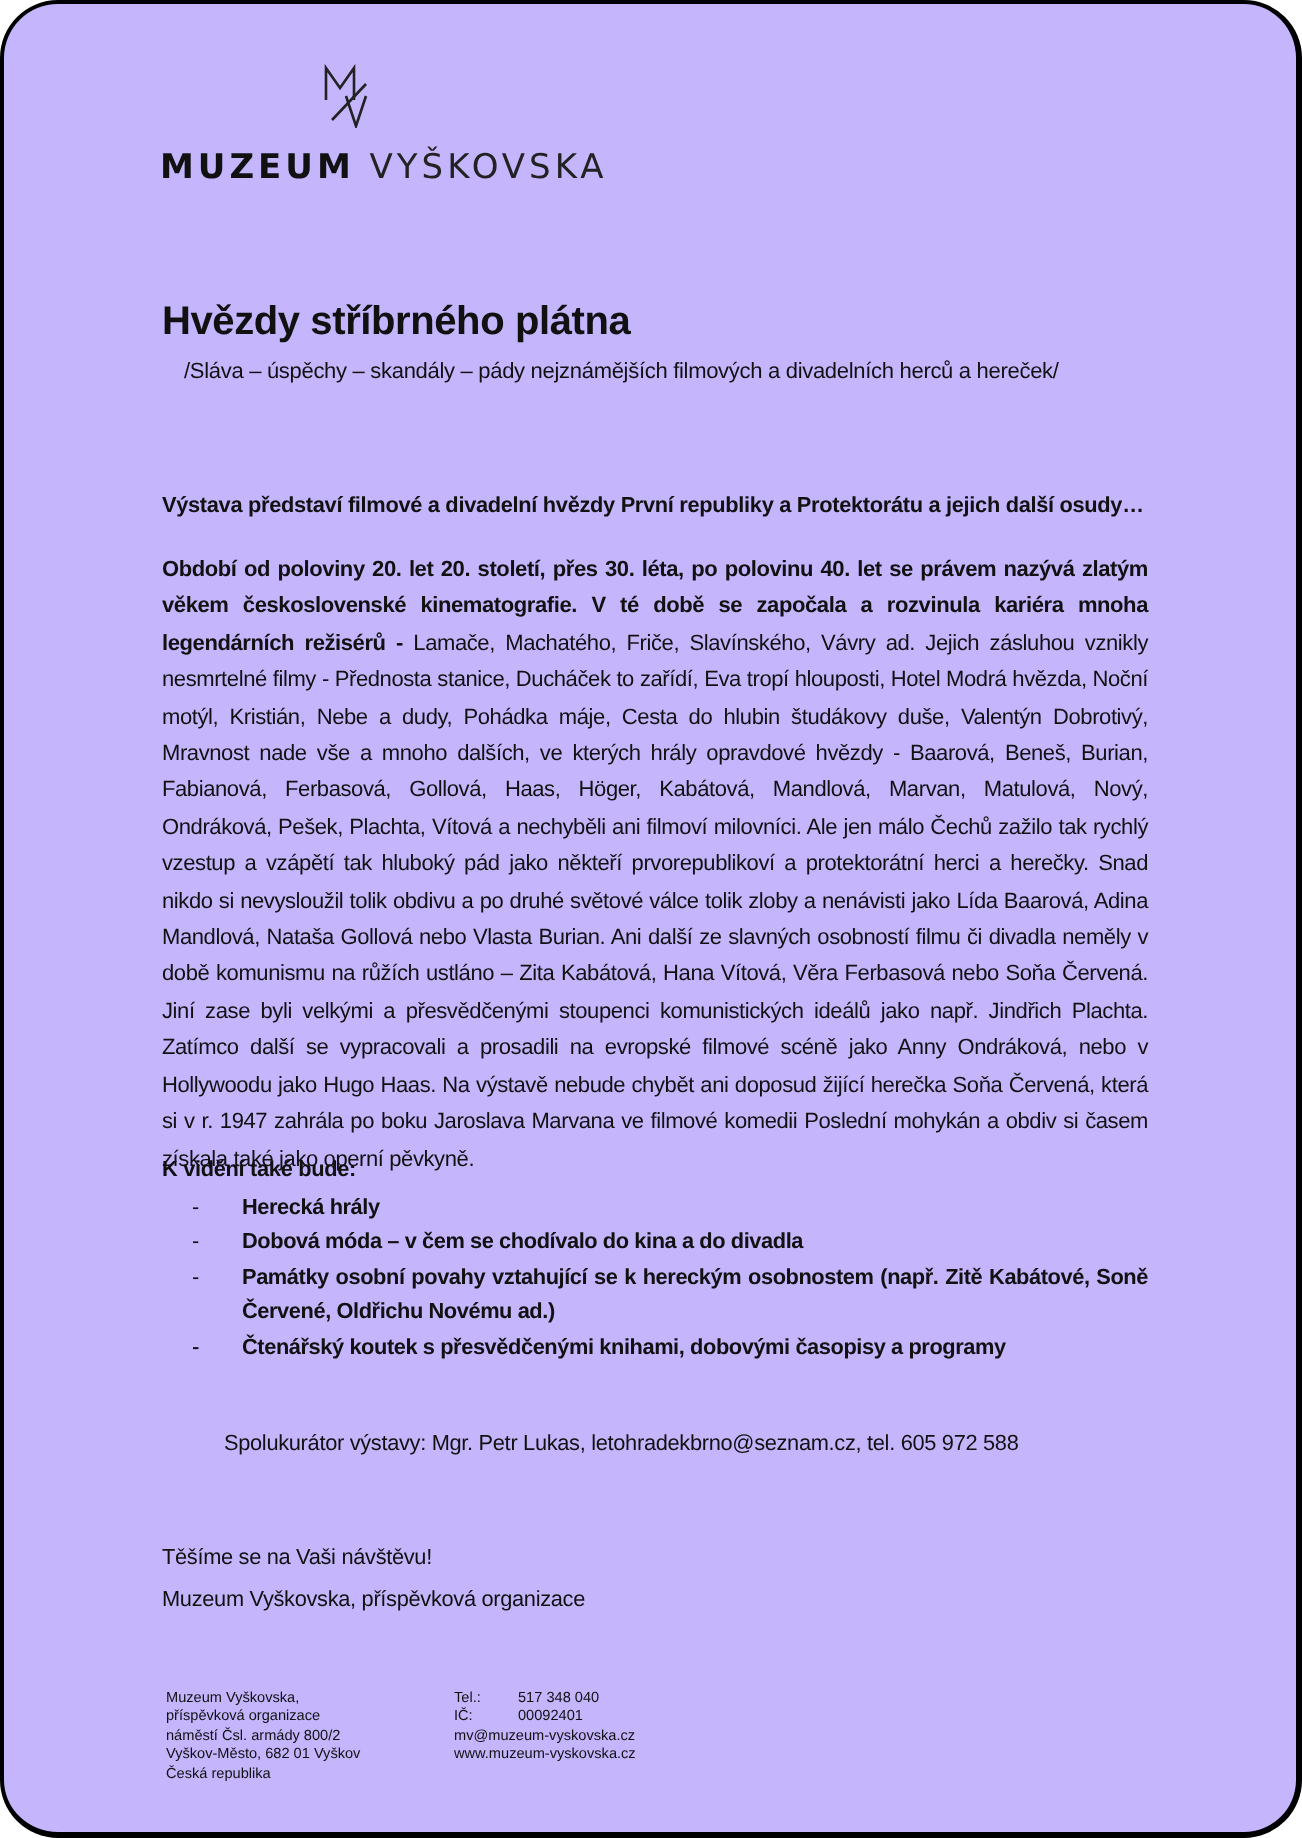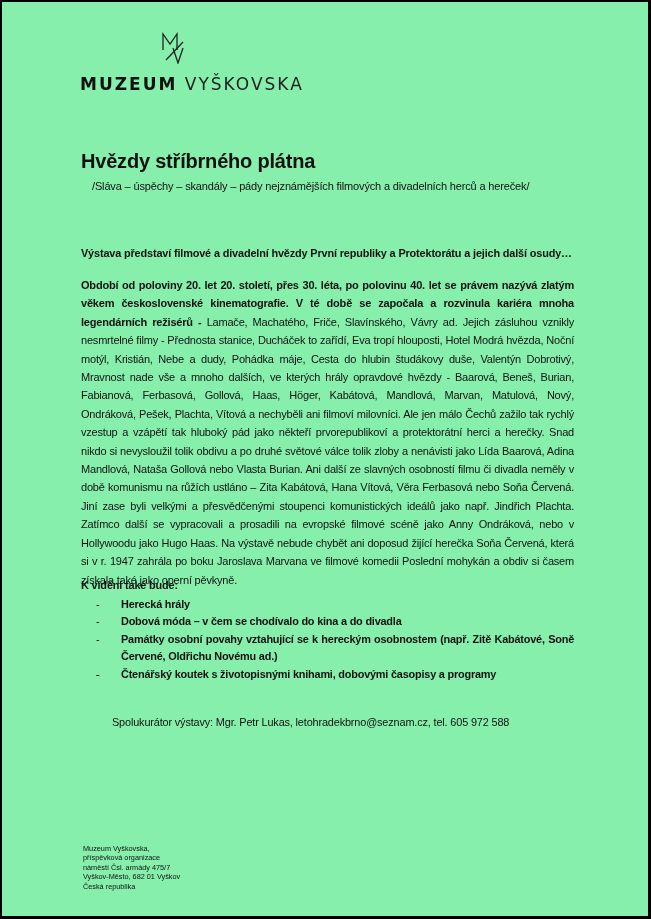--- a/index.html
+++ b/index.html
@@ -2,23 +2,24 @@
 <html><head>
   <meta charset="utf-8">
   <style>
     html, body { margin: 0; padding: 0; background: #ffffff; }
     body { width: 651px; height: 919px; overflow: hidden; position: relative; }
     .page {
       position: absolute; left: 0; top: 0;
       width: 651px; height: 919px; box-sizing: border-box;
       border-top: 2px solid #000; border-left: 2px solid #000;
       border-right: 3px solid #000; border-bottom: 3px solid #000;
-      background: #86efac;
+      background: #c4b5fd;
       font-family: "Liberation Sans", sans-serif;
       color: #111;
+      border-radius: 29px;
     }
     .logo-mark {
       position: absolute; left: 159px; top: 30px; width: 24px; height: 32px;
     }
     .logo-text {
       position: absolute; left: 78px; top: 72px;
       font-family: "DejaVu Sans", sans-serif;
       font-size: 17px; letter-spacing: 2px; color: #111; white-space: nowrap;
     }
     .logo-text .bold { font-weight: bold; }
@@ -103,28 +104,38 @@
   <div class="intro">Výstava představí filmové a divadelní hvězdy První republiky a Protektorátu a jejich další osudy…</div>
 
   <div class="body-para"><b>Období od poloviny 20. let 20. století, přes 30. léta, po polovinu 40. let se právem nazývá zlatým věkem československé kinematografie. V té době se započala a rozvinula kariéra mnoha legendárních režisérů - </b><span>Lamače, Machatého, Friče, Slavínského, Vávry ad. Jejich zásluhou vznikly nesmrtelné filmy - Přednosta stanice, Ducháček to zařídí, Eva tropí hlouposti, Hotel Modrá hvězda, Noční motýl, Kristián, Nebe a dudy, Pohádka máje, Cesta do hlubin študákovy duše, Valentýn Dobrotivý, Mravnost nade vše a mnoho dalších, ve kterých hrály opravdové hvězdy - Baarová, Beneš, Burian, Fabianová, Ferbasová, Gollová, Haas, Höger, Kabátová, Mandlová, Marvan, Matulová, Nový, Ondráková, Pešek, Plachta, Vítová a nechyběli ani filmoví milovníci. Ale jen málo Čechů zažilo tak rychlý vzestup a vzápětí tak hluboký pád jako někteří prvorepublikoví a protektorátní herci a herečky. Snad nikdo si nevysloužil tolik obdivu a po druhé světové válce tolik zloby a nenávisti jako Lída Baarová, Adina Mandlová, Nataša Gollová nebo Vlasta Burian. Ani další ze slavných osobností filmu či divadla neměly v době komunismu na růžích ustláno – Zita Kabátová, Hana Vítová, Věra Ferbasová nebo Soňa Červená. Jiní zase byli velkými a přesvědčenými stoupenci komunistických ideálů jako např. Jindřich Plachta. Zatímco další se vypracovali a prosadili na evropské filmové scéně jako Anny Ondráková, nebo v Hollywoodu jako Hugo Haas. Na výstavě nebude chybět ani doposud žijící herečka Soňa Červená, která si v r. 1947 zahrála po boku Jaroslava Marvana ve filmové komedii Poslední mohykán a obdiv si časem získala také jako operní pěvkyně.</span></div>
 
   <div class="see-heading">K vidění také bude:</div>
   <ul class="see-list">
     <li><span class="dash">-</span><span>Herecká hrály</span></li>
     <li><span class="dash">-</span><span>Dobová móda – v čem se chodívalo do kina a do divadla</span></li>
     <li><span class="dash">-</span><span>Památky osobní povahy vztahující se k hereckým osobnostem (např. Zitě Kabátové, Soně Červené, Oldřichu Novému ad.)</span></li>
     <li><span class="dash">-</span></li>
-    <li><span class="dash">-</span><span>Čtenářský koutek s životopisnými knihami, dobovými časopisy a programy</span></li>
+    <li><span class="dash">-</span><span>Čtenářský koutek s přesvědčenými knihami, dobovými časopisy a programy</span></li>
   </ul>
 
   <div class="cocurator">Spolukurátor výstavy: Mgr. Petr Lukas, letohradekbrno@seznam.cz, tel. 605 972 588</div>
 
+  <div class="closing">
+    <span class="line">Těšíme se na Vaši návštěvu!</span>
+    <span class="line">Muzeum Vyškovska, příspěvková organizace</span>
+  </div>
 
   <div class="footer-left">
     <span class="line">Muzeum Vyškovska,</span>
     <span class="line">příspěvková organizace</span>
-    <span class="line">náměstí Čsl. armády 475/7</span>
+    <span class="line">náměstí Čsl. armády 800/2</span>
     <span class="line">Vyškov-Město, 682 01 Vyškov</span>
     <span class="line">Česká republika</span>
   </div>
 
+  <div class="footer-right">
+    <span class="line"><span class="lbl">Tel.:</span><span>517 348 040</span></span>
+    <span class="line"><span class="lbl">IČ:</span><span>00092401</span></span>
+    <span class="line">mv@muzeum-vyskovska.cz</span>
+    <span class="line">www.muzeum-vyskovska.cz</span>
+  </div>
 
 </div>
 
 </body></html>

